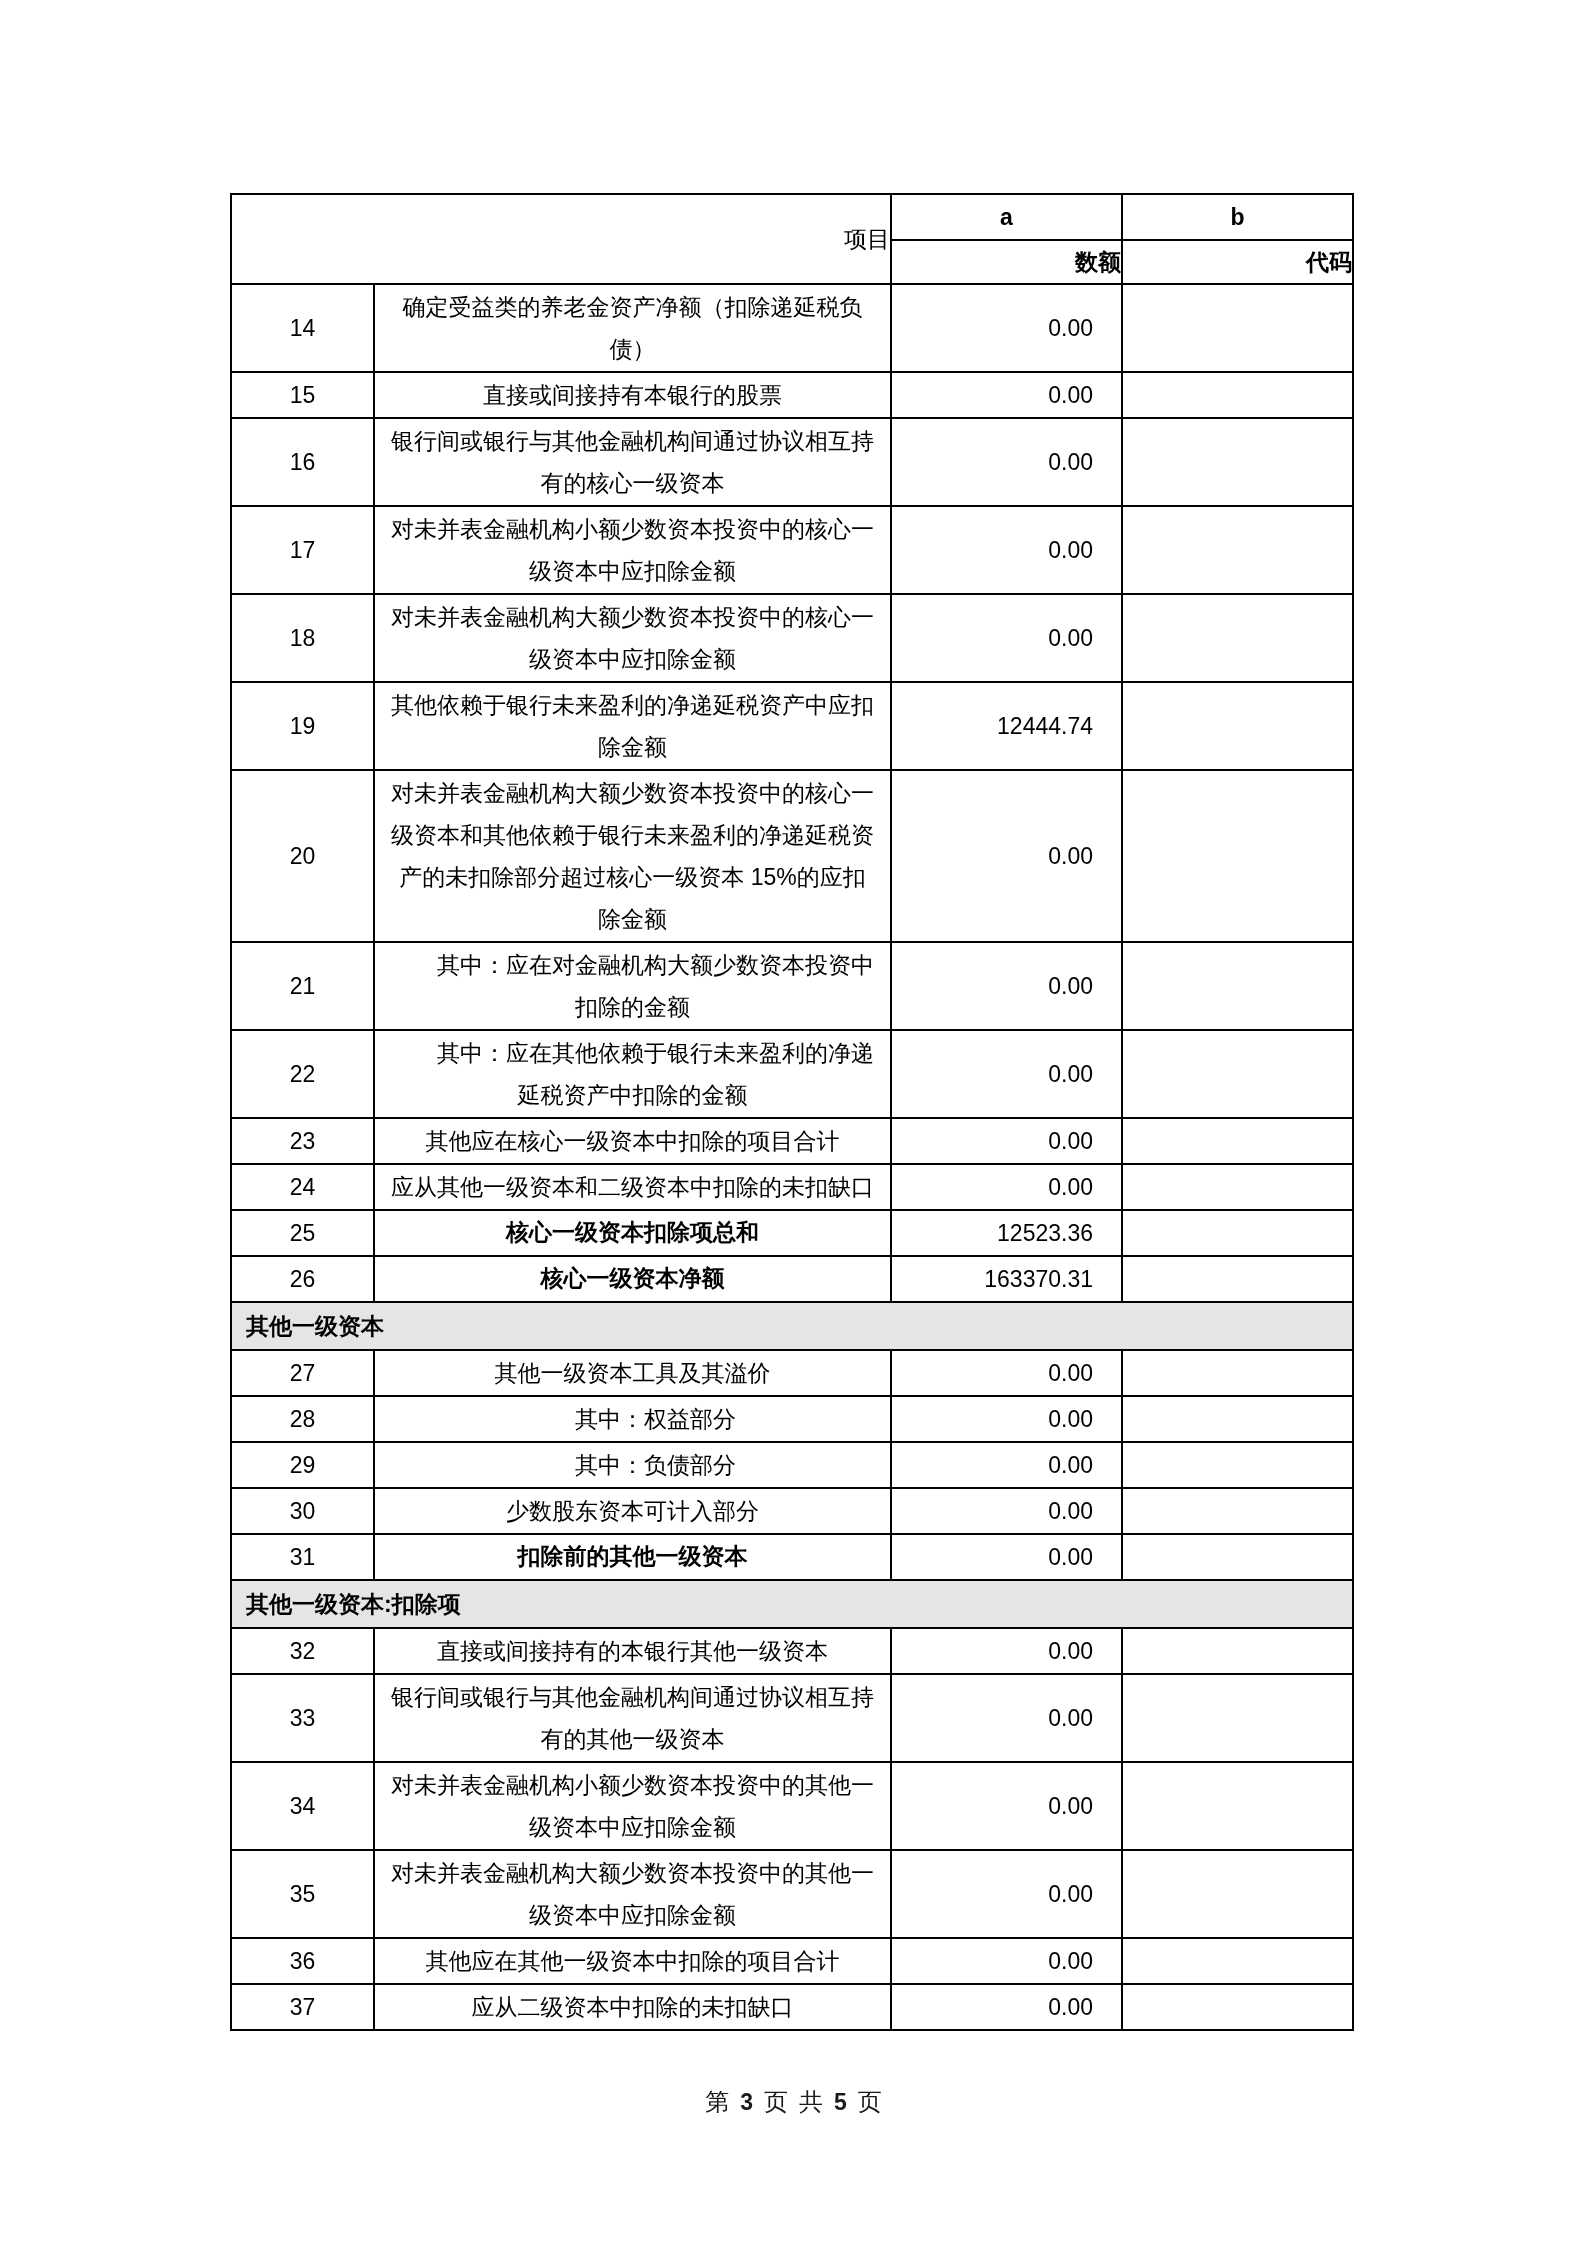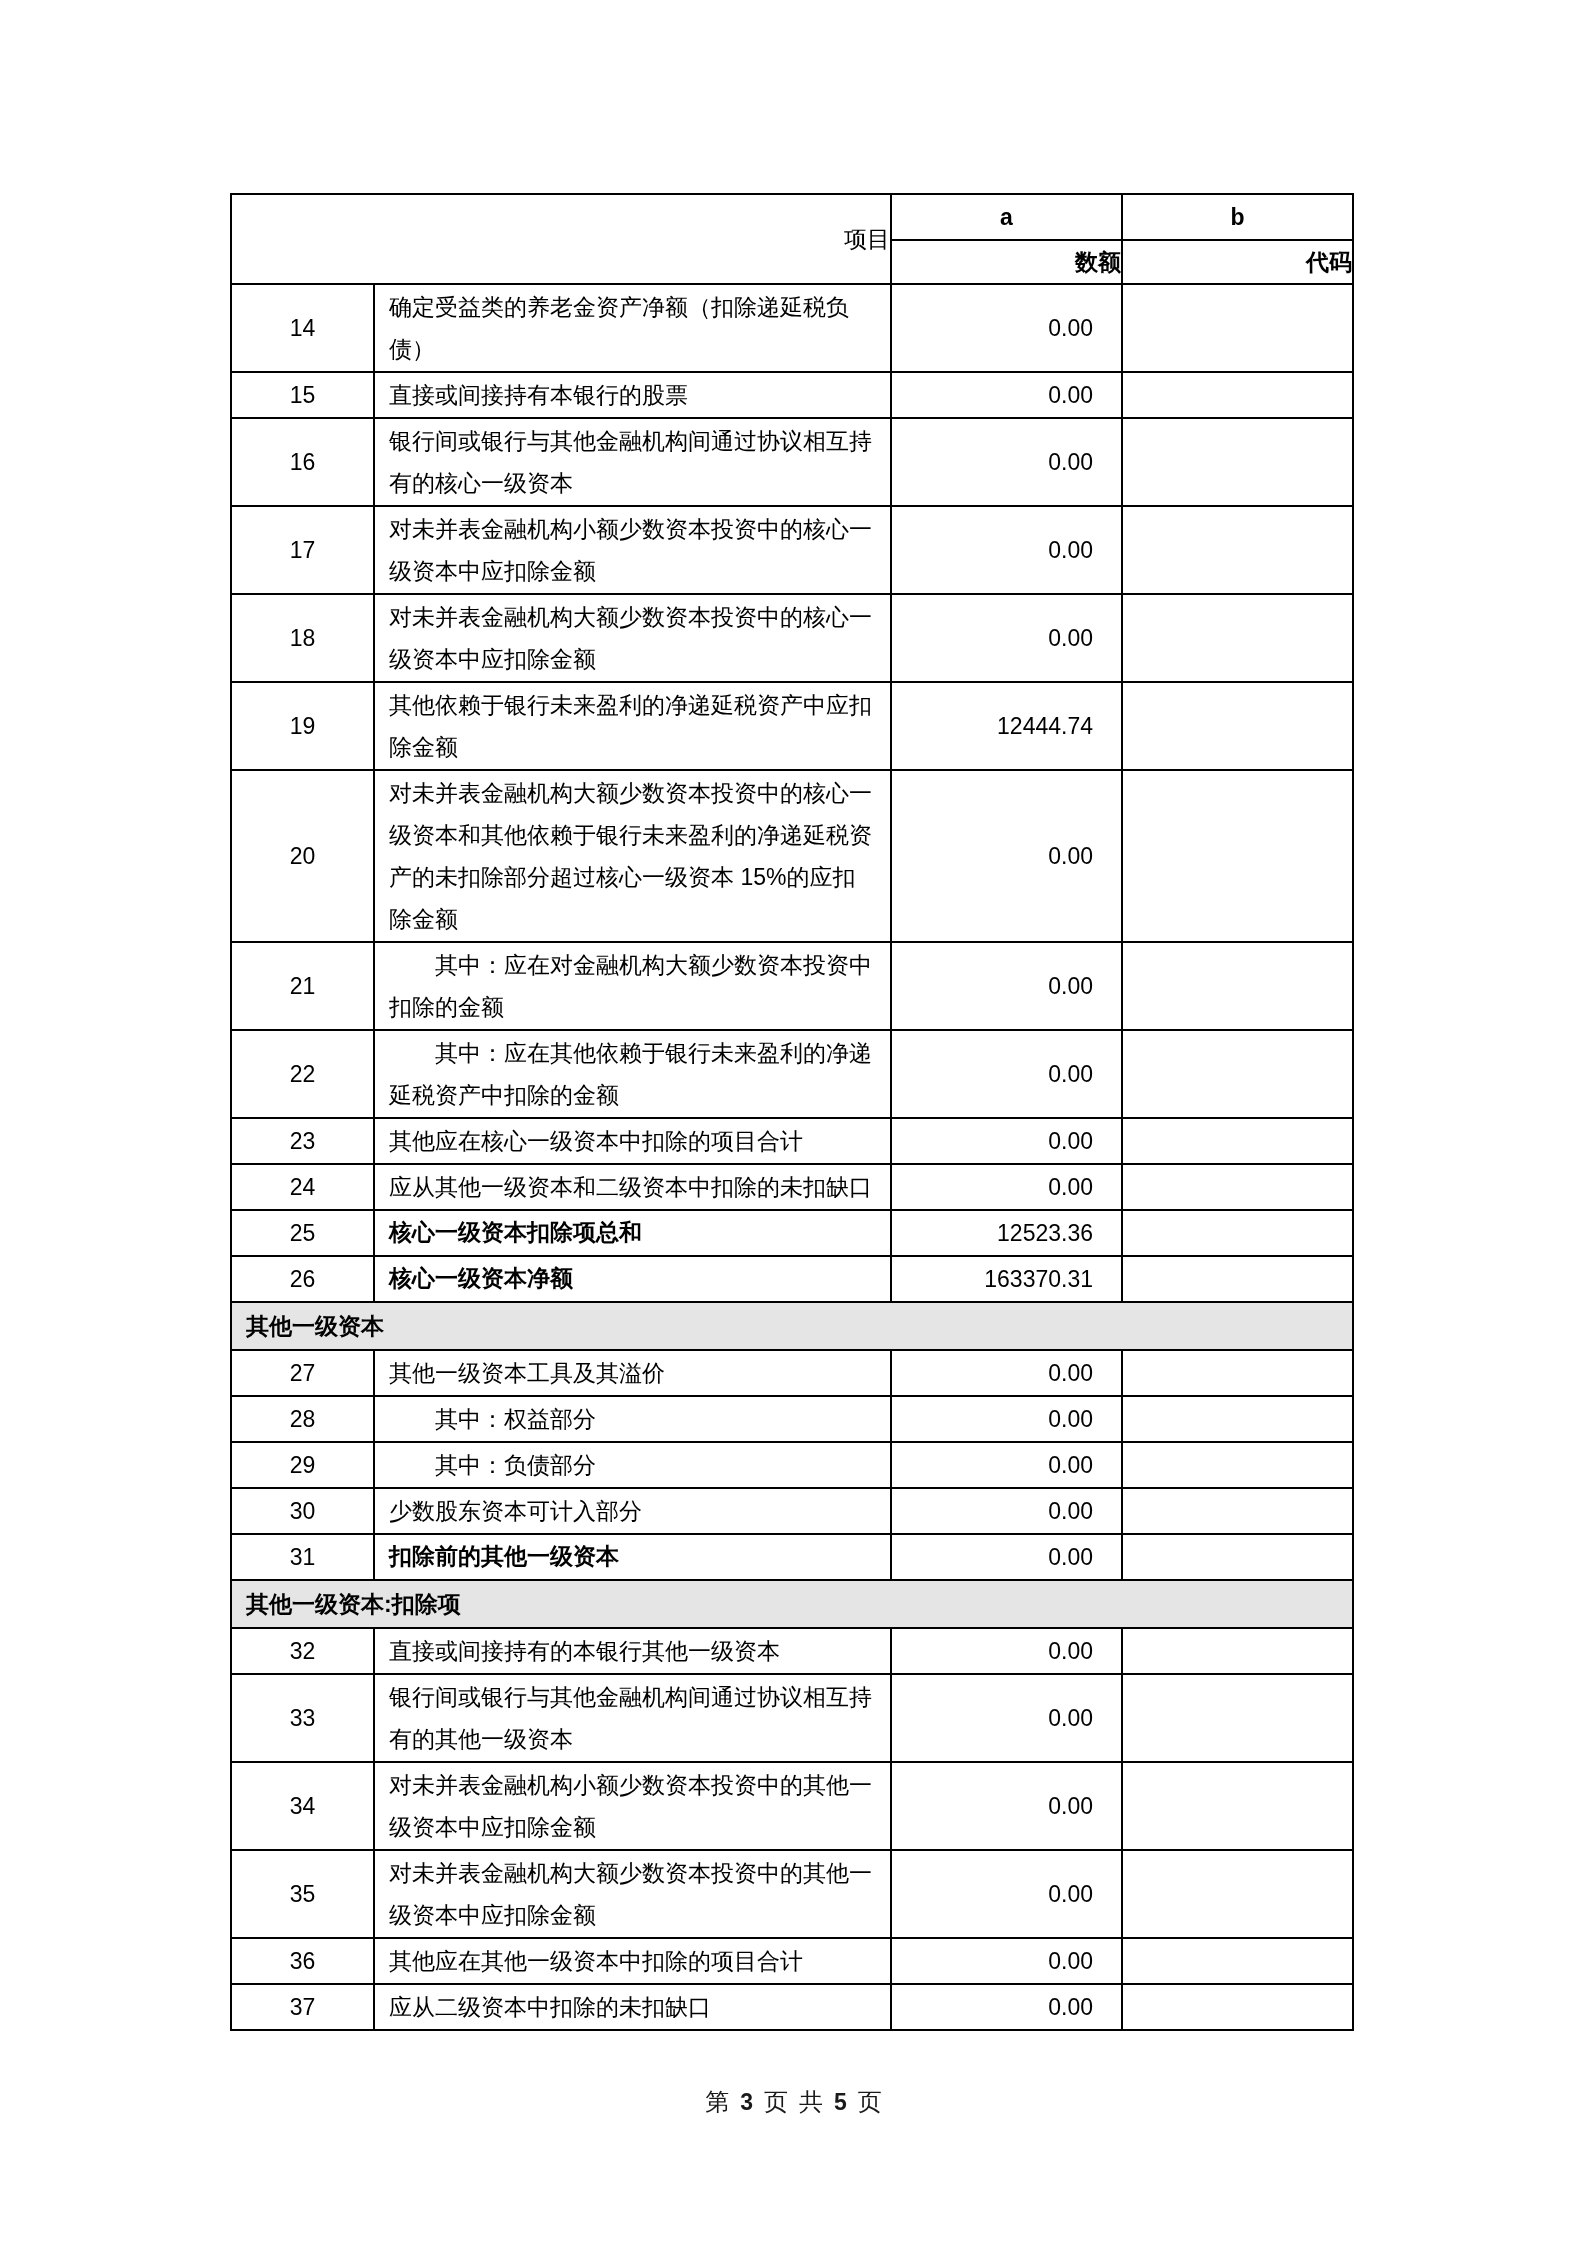--- a/index.html
+++ b/index.html
@@ -34,21 +34,21 @@
     text-align:center;font-weight:700;height:44px;
   }
   th.col-sub{
     text-align:right;font-weight:700;height:40px;
   }
   td.cell-no{
     text-align:center;
     height:44px;
   }
   td.cell-item{
-    text-align:left;
+    text-align:center;
     padding:1px 14px 1px 14px;
   }
   td.cell-item.indent{ text-indent:2em; }
   td.cell-item.bold{ font-weight:700;font-family:Liberation Serif, serif; }
   td.cell-amount{
     text-align:right;
     padding-right:28px;
   }
   td.cell-code{ }
   td.section-cell{

